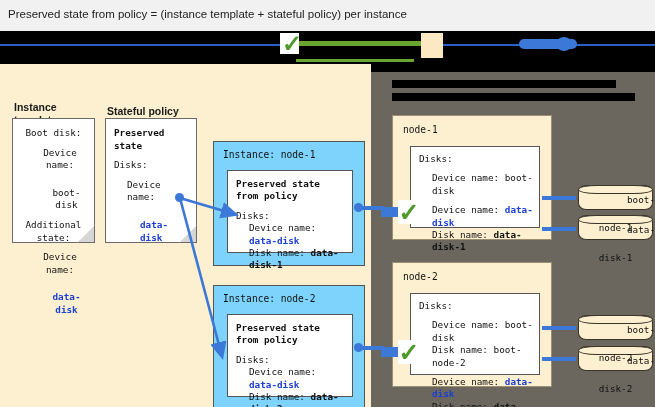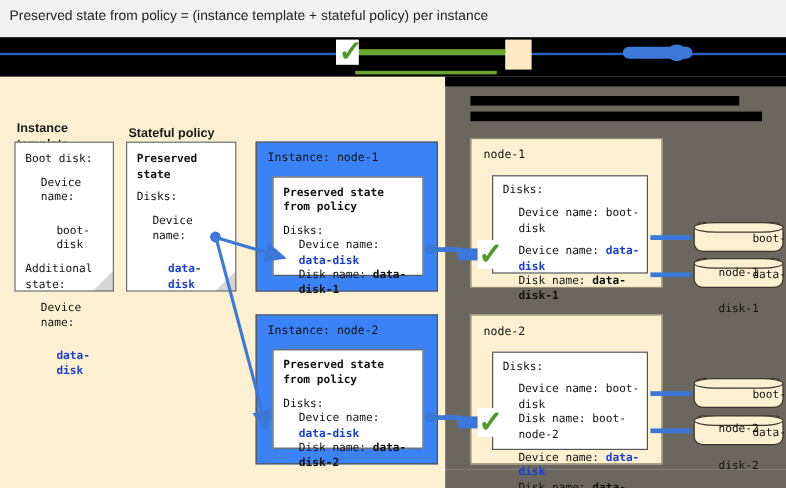--- a/index.html
+++ b/index.html
@@ -94,27 +94,27 @@
   .dogear:after{
     content:"";position:absolute;left:0;top:0;width:100%;height:100%;
     background:#fff;clip-path:polygon(0 0,100% 0,0 100%);
   }
   .blue{color:#1a3fd4;font-weight:bold;}
   .bold{font-weight:bold;}
   .ind{padding-left:13px;}
   .ind2{padding-left:26px;margin-top:15px;}
   .sp{height:7px;}
 
-  #card-instance-template{left:12px;top:118px;width:83px;height:125px;}
+  #card-instance-template{left:12px;top:118px;width:83px;height:125px;text-align:center;}
   #card-stateful-policy{left:105px;top:118px;width:92px;height:125px;}
 
   
   .mi-card{
-    position:absolute;background:#3b82f6;border:1px solid #555;box-sizing:border-box;
-    font-family:"DejaVu Sans Mono", monospace;font-size:9.3px;color:#111;
+    position:absolute;background:#7dd3fc;border:1px solid #555;box-sizing:border-box;
+    font-family:"DejaVu Sans Mono", monospace;font-size:9.3px;color:#111;margin-top:23px;
   }
   .mi-title{padding:7px 0 0 9px;font-size:9.6px;}
   #mi-node-1{left:213px;top:118px;width:152px;height:125px;}
   #mi-node-2{left:213px;top:262px;width:152px;height:125px;}
 
   .inner-box{
     position:absolute;left:13px;top:28px;width:126px;height:83px;
     border:1px solid #555;background:#fff;box-sizing:border-box;
     font-family:"DejaVu Sans Mono", monospace;font-size:9.3px;line-height:12.4px;
     padding:7px 12px 0 8px;

